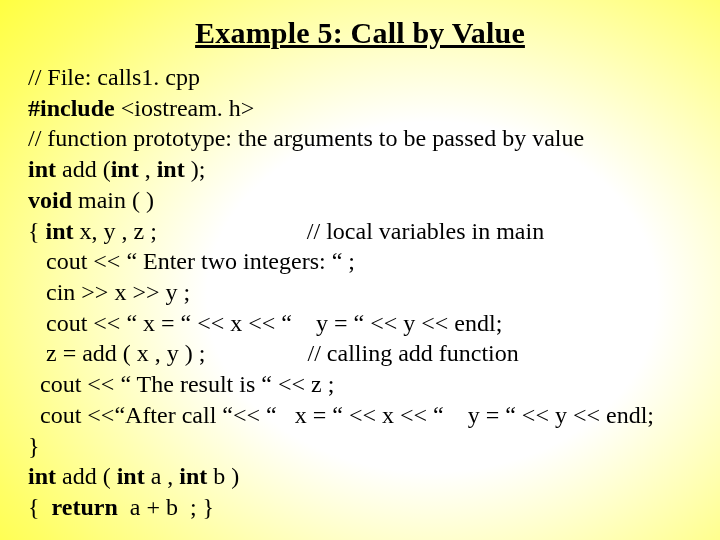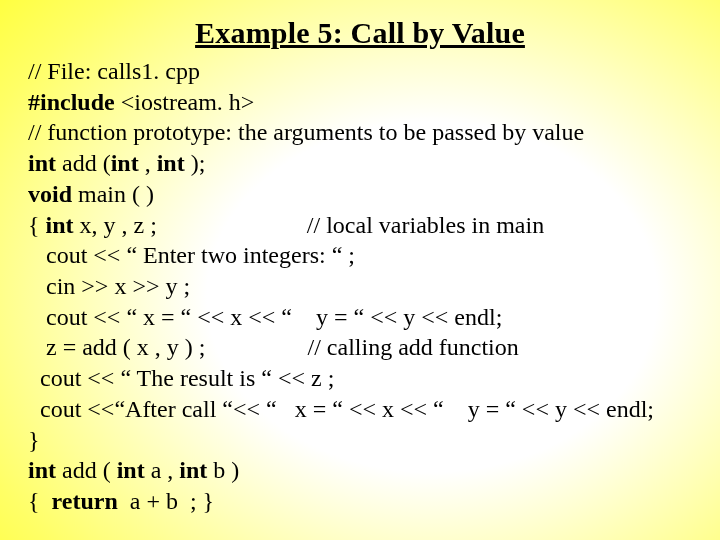--- a/index.html
+++ b/index.html
@@ -18,21 +18,21 @@
     padding: 12px 28px 0 28px;
     box-sizing: border-box;
     width: 720px;
     height: 540px;
   }
   .title {
     text-align: center;
     font-size: 30px;
     font-weight: bold;
     text-decoration: underline;
-    margin: 4px 0 6px 0;
+    margin: 4px 0 12px 0;
     letter-spacing: 0.2px;
   }
   .code {
     font-size: 24px;
     line-height: 1.28;
     white-space: pre;
     font-family: "Times New Roman", Times, serif;
   }
   .b { font-weight: bold; }
 </style>

